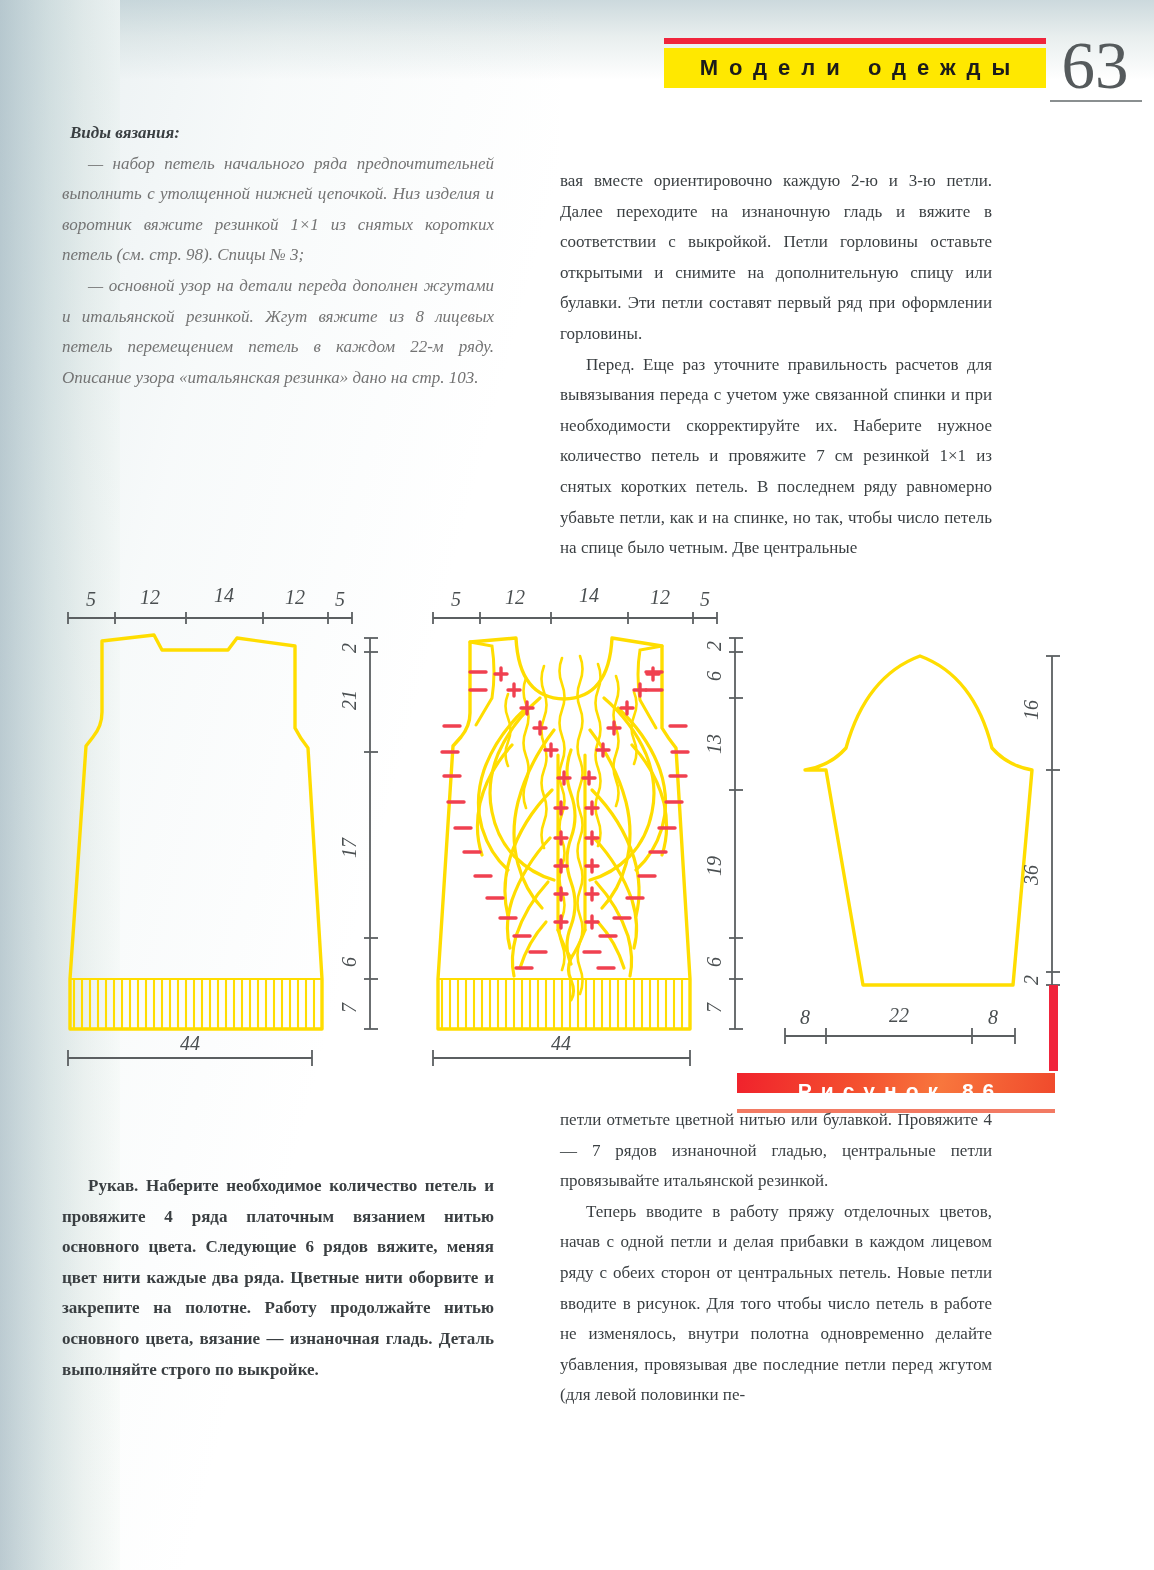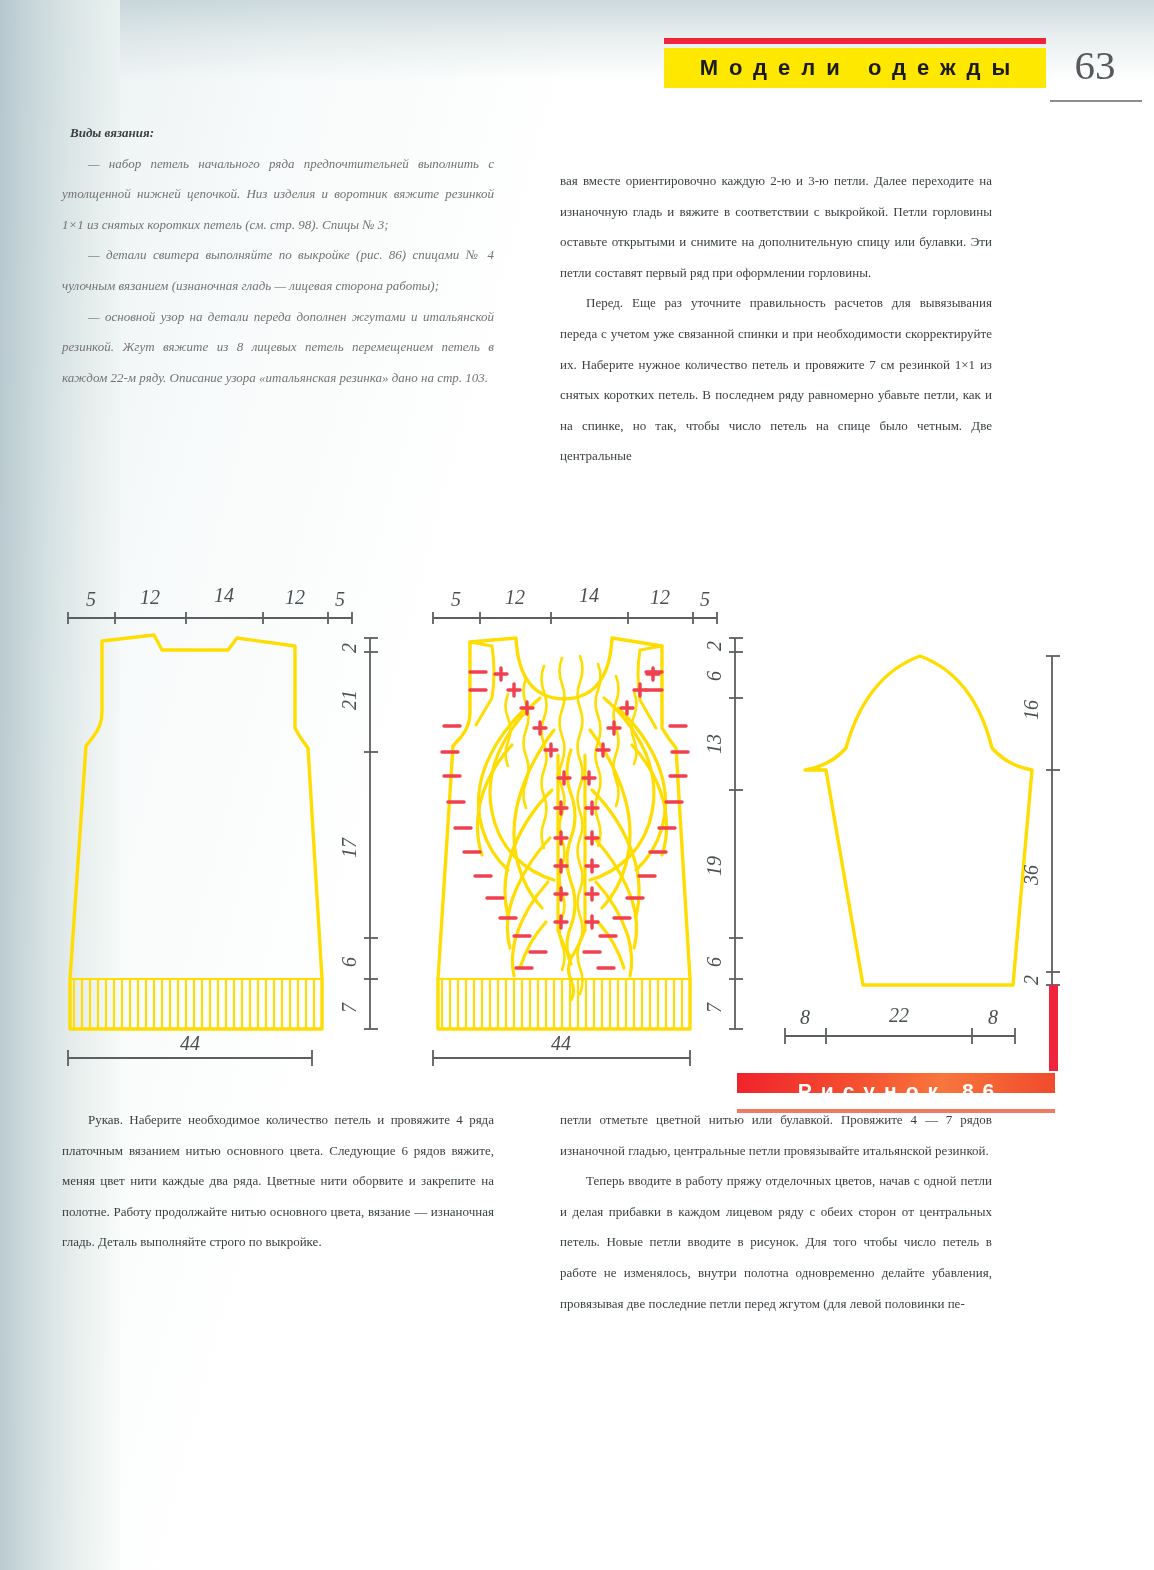--- a/index.html
+++ b/index.html
@@ -68,47 +68,47 @@
     color: #1b1b1b;
     text-align: center;
     line-height: 40px;
     text-indent: 11px;
   }
   .page-number {
     position: absolute;
     left: 388px; top: -6px;
     width: 86px;
     font-family: "Liberation Serif", serif;
-    font-size: 41px;
+    font-size: 67px;
     color: #555a5c;
     text-align: center;
     line-height: 66px;
   }
   .page-number-rule {
     position: absolute;
     left: 386px; top: 62px;
     width: 92px; height: 2px;
     background: #8a8f90;
   }
 
   
   .col {
     position: absolute;
     width: 432px;
-    font-size: 13px;
+    font-size: 17px;
     line-height: 30.6px;
     color: #3a3f42;
     text-align: justify;
   }
   .col.left  { left: 62px; }
   .col.right { left: 560px; }
 
   .col-top-left  { top: 118px; }
   .col-top-right { top: 118px; margin-top: 48px; }
-  .col-bot-left  { top: 1105px; }
+  .col-bot-left  { top: 1171px; font-weight: bold; }
   .col-bot-right { top: 1105px; }
 
   .col p { margin: 0; }
   .col p.ind { text-indent: 26px; }
 
   .italic-block {
     font-style: italic;
     color: #737373;
   }
 
@@ -170,21 +170,20 @@
     <div class="header-band">
       <span>Модели одежды</span>
     </div>
     <div class="page-number">63</div>
     <div class="page-number-rule"></div>
   </div>
 
   <div class="col left col-top-left">
     <p class="heading">Виды вязания:</p>
     <p class="ind italic-block">— набор петель начального ряда предпочтительней выполнить с утолщенной нижней цепочкой. Низ изделия и воротник вяжите резинкой 1×1 из снятых коротких петель (см. стр. 98). Спицы № 3;</p>
-    <p class="ind italic-block">— детали свитера выполняйте по выкройке (рис. 86) спицами № 4 чулочным вязанием (изнаночная гладь — лицевая сторона работы);</p>
     <p class="ind italic-block">— основной узор на детали переда дополнен жгутами и итальянской резинкой. Жгут вяжите из 8 лицевых петель перемещением петель в каждом 22-м ряду. Описание узора «итальянская резинка» дано на стр. 103.</p>
   </div>
 
   <div class="col right col-top-right">
     <p>вая вместе ориентировочно каждую 2-ю и 3-ю петли. Далее переходите на изнаночную гладь и вяжите в соответствии с выкройкой. Петли горловины оставьте открытыми и снимите на дополнительную спицу или булавки. Эти петли составят первый ряд при оформлении горловины.</p>
     <p class="ind">Перед. Еще раз уточните правильность расчетов для вывязывания переда с учетом уже связанной спинки и при необходимости скорректируйте их. Наберите нужное количество петель и провяжите 7 см резинкой 1×1 из снятых коротких петель. В последнем ряду равномерно убавьте петли, как и на спинке, но так, чтобы число петель на спице было четным. Две центральные</p>
   </div>
 
   <div class="figure">
     <svg width="1080" height="520" viewBox="0 0 1080 520">

